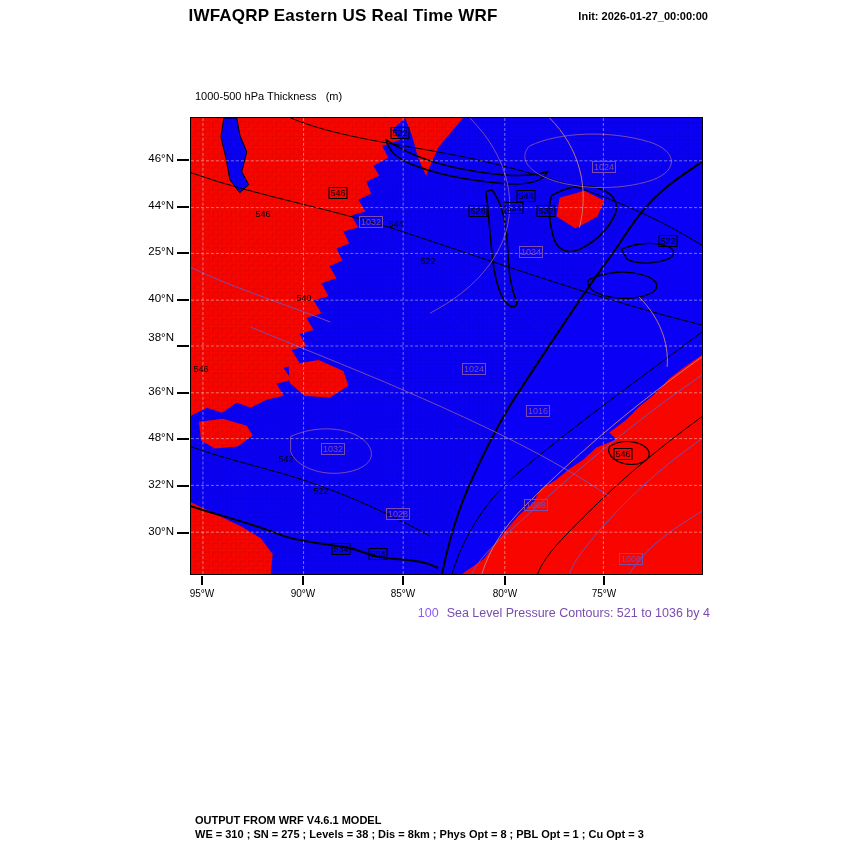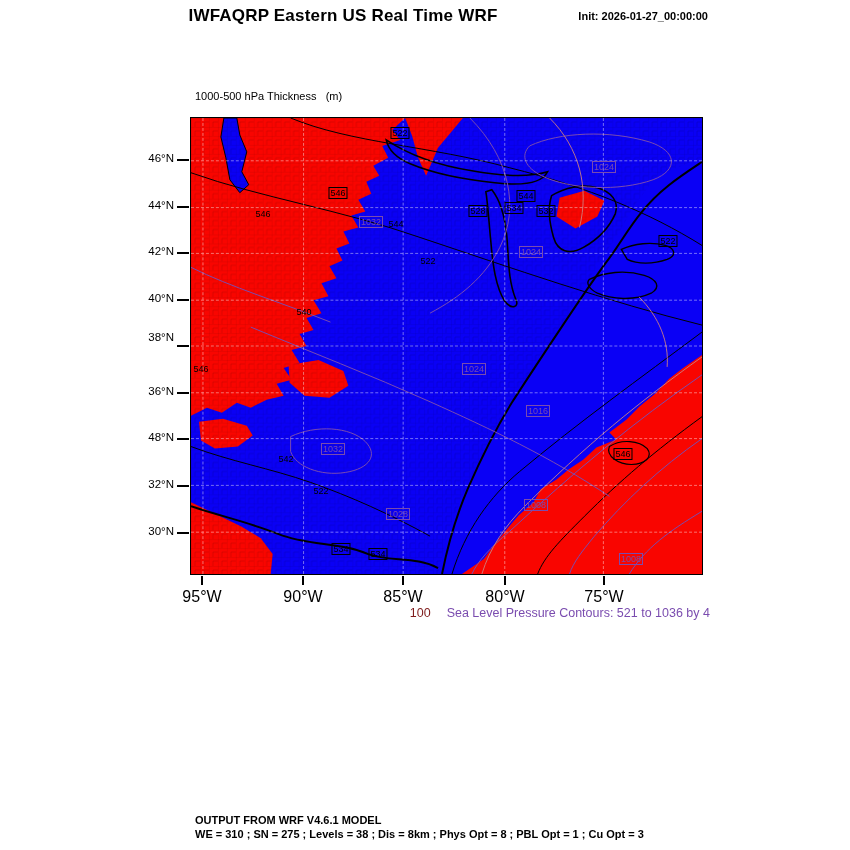--- a/index.html
+++ b/index.html
@@ -6,27 +6,27 @@
   body{width:850px;height:850px;position:relative;font-family:"Liberation Sans",sans-serif;color:#000;overflow:hidden;}
   .page-title{position:absolute;left:118px;top:6px;width:450px;text-align:center;font-size:17px;font-weight:bold;letter-spacing:.2px;}
   .run-info{position:absolute;left:458px;top:10px;width:250px;text-align:right;font-size:11px;font-weight:bold;line-height:13px;}
   .legend{position:absolute;left:195px;top:63px;font-size:11px;line-height:13.5px;white-space:pre;}
   .map-wrap{position:absolute;left:190px;top:117px;width:548px;height:458px;}
   .map-frame{position:absolute;left:0;top:0;width:513px;height:458px;border:1px solid #000;box-sizing:border-box;}
   .map-frame svg{display:block;}
   .lat-tick{position:absolute;left:-13px;width:12px;height:2px;background:#000;}
   .lat-label{position:absolute;left:-58px;width:42px;text-align:right;font-size:11.5px;}
   .lon-tick{position:absolute;top:459px;width:2px;height:9px;background:#000;}
-  .lon-label{position:absolute;top:471px;width:44px;text-align:center;font-size:16px;}
+  .lon-label{position:absolute;top:471px;width:44px;text-align:center;font-size:10px;}
   .clabel{position:absolute;transform:translate(-50%,-50%);font-size:9px;line-height:10px;padding:0 1px;white-space:nowrap;}
   .clabel.boxed{border:1px solid currentColor;}
   .clabel.thk{color:#000;}
   .clabel.slp{color:#7a4caf;}
   .caption{position:absolute;left:190px;top:606px;width:520px;text-align:right;font-size:12.5px;}
-  .caption .pfx{color:#7f1d1d;margin-right:16px;}
+  .caption .pfx{color:#8b5cf6;margin-right:8px;}
   .caption .slp-txt{color:#7a4caf;}
   .footer{position:absolute;left:195px;top:814px;font-size:11px;font-weight:bold;line-height:13.5px;}
 </style>
 </head>
 <body>
 
 <div class="page-title">IWFAQRP Eastern US Real Time WRF</div>
 
 <div class="run-info">
   <div>Init: 2026-01-27_00:00:00</div>
@@ -120,21 +120,21 @@
     <div id="contour-labels">
         <span class="clabel thk boxed" style="left: 209px; top: 15px;">522</span>
         <span class="clabel thk boxed" style="left: 323px; top: 90px;">534</span>
         <span class="clabel thk boxed" style="left: 287px; top: 93px;">528</span>
         <span class="clabel thk boxed" style="left: 335px; top: 78px;">544</span>
         <span class="clabel thk boxed" style="left: 355px; top: 93px;">532</span>
         <span class="clabel thk boxed" style="left: 477px; top: 123px;">522</span>
         <span class="clabel thk boxed" style="left: 147px; top: 75px;">546</span>
         <span class="clabel thk" style="left: 72px; top: 96px;">546</span>
         <span class="clabel thk" style="left: 205px; top: 106px;">544</span>
-        <span class="clabel thk" style="left: 113px; top: 194px;">540</span>
+        <span class="clabel thk" style="left: 113px; top: 180px;">540</span>
         <span class="clabel thk" style="left: 237px; top: 143px;">522</span>
         <span class="clabel thk" style="left: 10px; top: 251px;">546</span>
         <span class="clabel thk" style="left: 95px; top: 341px;">542</span>
         <span class="clabel thk" style="left: 130px; top: 373px;">522</span>
         <span class="clabel thk boxed" style="left: 432px; top: 336px;">546</span>
         <span class="clabel thk boxed" style="left: 150px; top: 431px;">534</span>
         <span class="clabel thk boxed" style="left: 187px; top: 436px;">534</span>
         <span class="clabel slp boxed" style="left: 413px; top: 49px;">1024</span>
         <span class="clabel slp boxed" style="left: 340px; top: 134px;">1024</span>
         <span class="clabel slp boxed" style="left: 180px; top: 104px;">1032</span>
@@ -145,21 +145,21 @@
         <span class="clabel slp boxed" style="left: 345px; top: 387px;">1008</span>
         <span class="clabel slp boxed" style="left: 440px; top: 441px;">1008</span>
       </div>
   </div>
   <div id="axis-layer">
       <div class="lat-tick" style="top: 42px;"></div>
       <div class="lat-label" style="top: 35px;">46°N</div>
       <div class="lat-tick" style="top: 89px;"></div>
       <div class="lat-label" style="top: 82px;">44°N</div>
       <div class="lat-tick" style="top: 135px;"></div>
-      <div class="lat-label" style="top: 128px;">42°N</div>
+      <div class="lat-label" style="top: 128px;">25°N</div>
       <div class="lat-tick" style="top: 182px;"></div>
       <div class="lat-label" style="top: 175px;">40°N</div>
       <div class="lat-tick" style="top: 228px;"></div>
       <div class="lat-label" style="top: 214px;">38°N</div>
       <div class="lat-tick" style="top: 275px;"></div>
       <div class="lat-label" style="top: 268px;">36°N</div>
       <div class="lat-tick" style="top: 321px;"></div>
       <div class="lat-label" style="top: 314px;">48°N</div>
       <div class="lat-tick" style="top: 368px;"></div>
       <div class="lat-label" style="top: 361px;">32°N</div>

